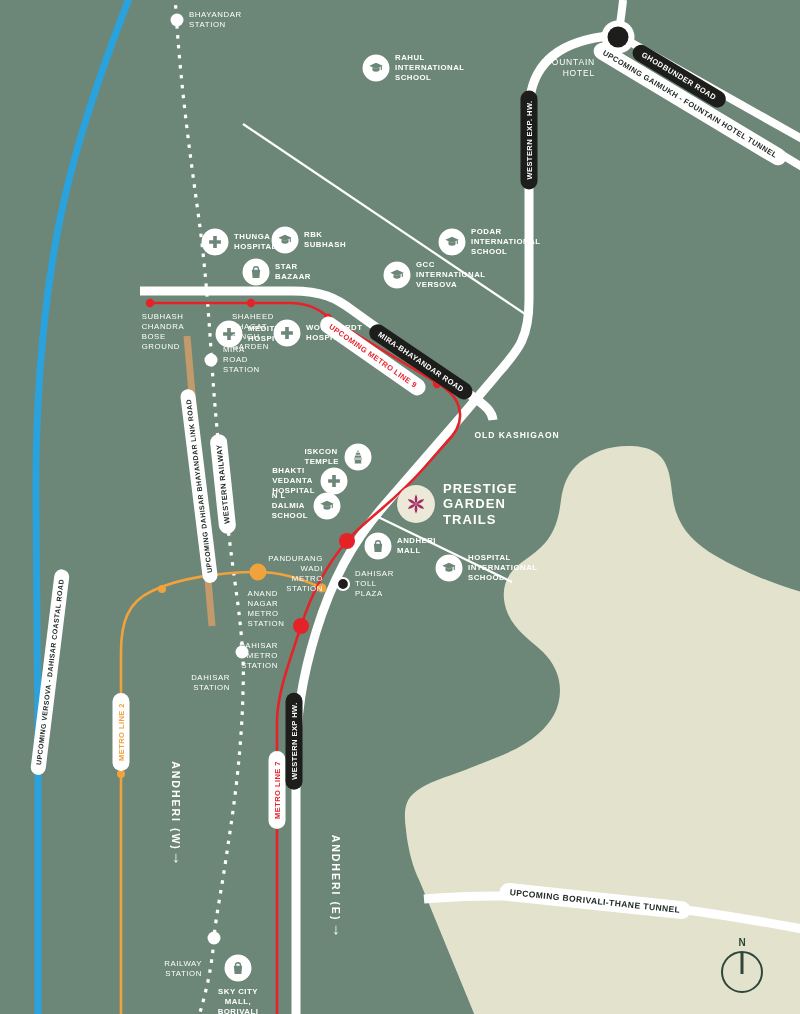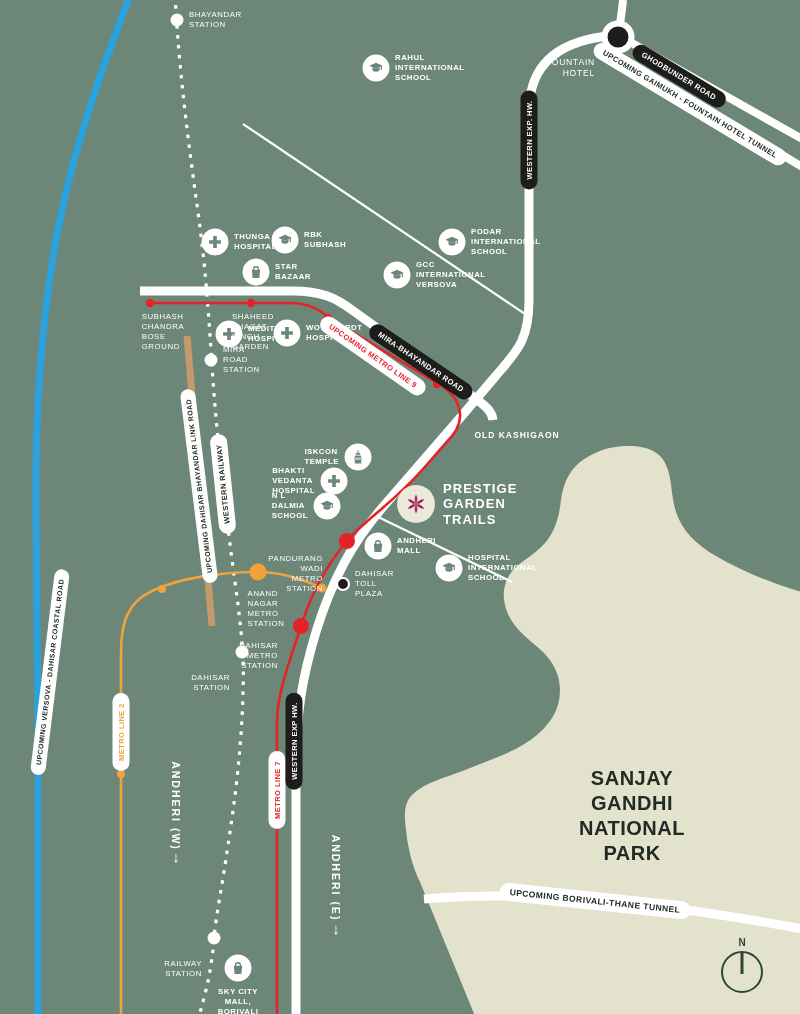--- a/index.html
+++ b/index.html
@@ -347,21 +347,19 @@
   <div class="pill pill-white txt-red" style="left:373px;top:356px;--r:35deg">UPCOMING METRO LINE 9</div>
   <div class="pill pill-white" style="left:199px;top:486px;--r:-97deg;font-size:7px">UPCOMING DAHISAR BHAYANDAR LINK ROAD</div>
   <div class="pill pill-white" style="left:223px;top:484px;--r:-96deg">WESTERN RAILWAY</div>
   <div class="pill pill-white" style="left:50px;top:672px;--r:-83deg;font-size:7px">UPCOMING VERSOVA - DAHISAR COASTAL ROAD</div>
   <div class="pill pill-white txt-orange" style="left:121px;top:732px;--r:-90deg">METRO LINE 2</div>
   <div class="pill pill-white txt-red" style="left:277px;top:790px;--r:-90deg">METRO LINE 7</div>
   <div class="pill pill-black" style="left:294px;top:741px;--r:-90deg">WESTERN EXP HW.</div>
   <div class="pill pill-white" style="left:595px;top:901px;--r:6deg;font-size:8.5px">UPCOMING BORIVALI-THANE TUNNEL</div>
 
   <div class="area" id="lbl-kashigaon" style="left:517px;top:435px">OLD KASHIGAON</div>
-  <div class="area" id="lbl-park" style="left:632px;top:816px">SANJAY GANDHI
-NATIONAL PARK</div>
   <div class="area andheri" style="left:176px;top:806px">ANDHERI (W)</div>
   <div class="arrow" style="left:176px;top:856px">↓</div>
   <div class="area andheri" style="left:336px;top:878px">ANDHERI (E)</div>
   <div class="arrow" style="left:336px;top:928px">↓</div>
   <div id="compass-n" style="left:742px;top:942px">N</div>
 
 </div>
 
 </body></html>

